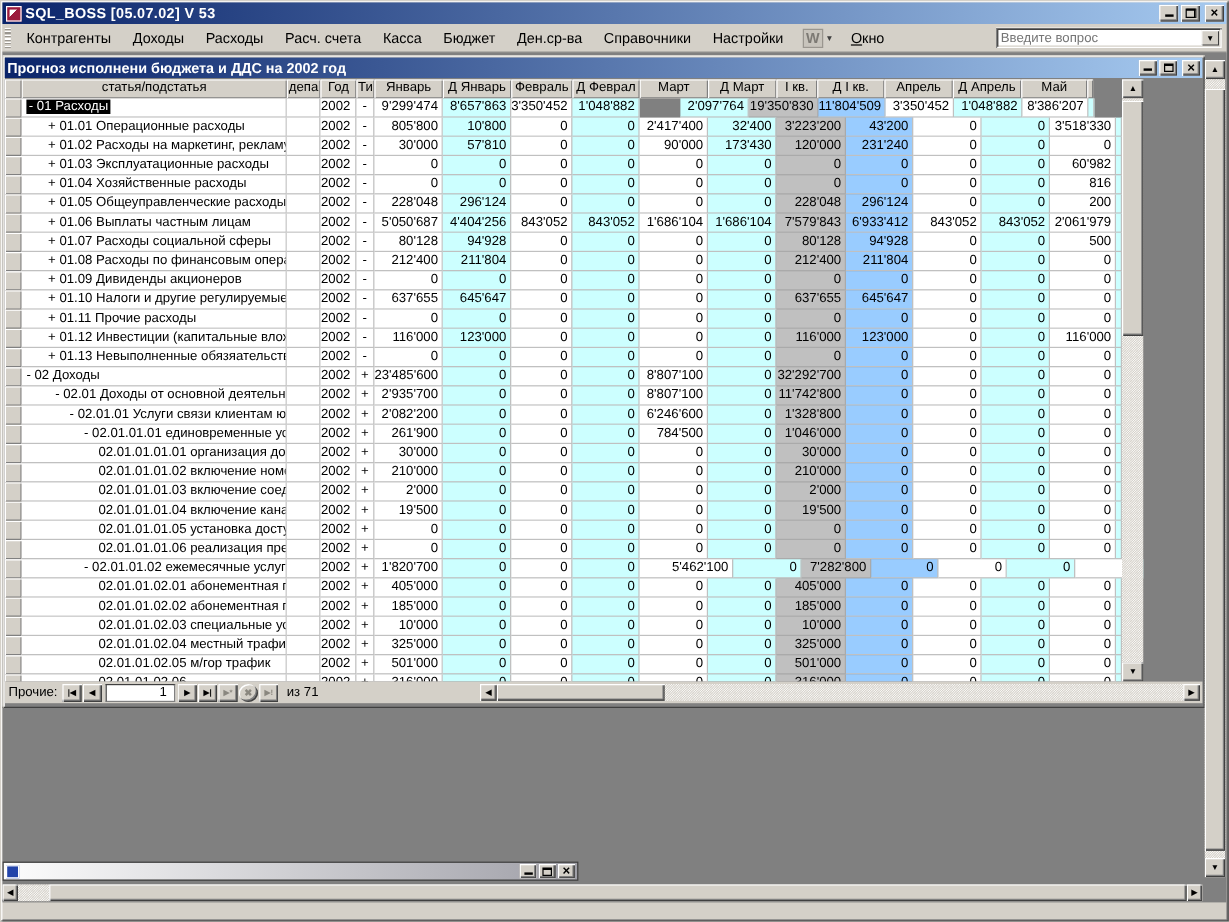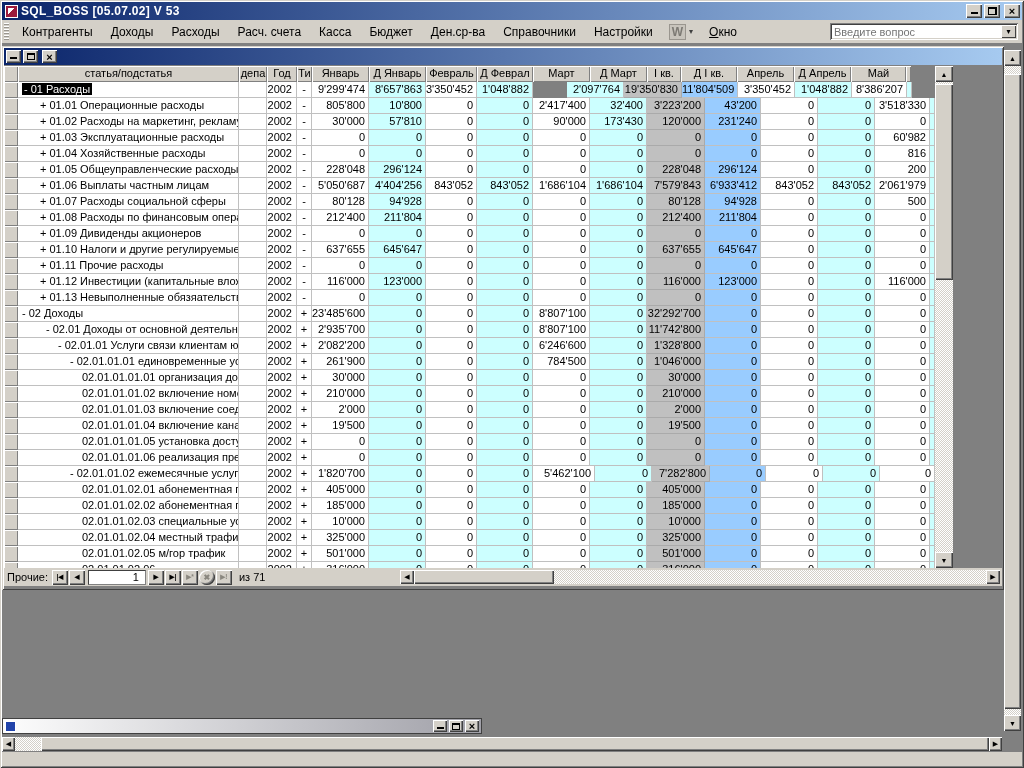--- a/index.html
+++ b/index.html
@@ -161,20 +161,21 @@
     <div class="ask-box">
       <input placeholder="Введите вопрос" style="">
       <div class="ask-dd">▾</div>
     </div>
   </div>
 
   <div class="mdi">
 
     <div class="child">
       <div class="ctitle">
+        <div class="ct-text">Прогноз исполнени бюджета и ДДС на 2002 год</div>
         <div class="tb-btns">
           <div class="tbtn">
               <span class="glyph-min"></span>
             </div>
           <div class="tbtn">
               <span class="glyph-max"></span>
             </div>
           <div class="tbtn" style="margin-left:2px">
               <span class="glyph-x">×</span>
             </div>
@@ -661,21 +662,21 @@
             <div class="gr-row">
               <div class="cell rowsel" style="width: 14px;"></div>
               <div class="cell c-label" style="width: 221px; padding-left: 52px;">- 02.01.01.02 ежемесячные услуги:</div>
               <div class="cell " style="width: 28px;"></div>
               <div class="cell c-year" style="width: 30px;">2002</div>
               <div class="cell c-type" style="width: 15px;">+</div>
               <div class="cell num" style="width: 57px;">1'820'700</div>
               <div class="cell num cyan" style="width: 57px;">0</div>
               <div class="cell num" style="width: 51px;">0</div>
               <div class="cell num cyan" style="width: 56px;">0</div>
-              <div class="cell num" style="width: 62px;">5'462'100</div>
+              <div class="cell num" style="width: 78px;">5'462'100</div>
               <div class="cell num cyan" style="width: 57px;">0</div>
               <div class="cell num grayc" style="width: 58px;">7'282'800</div>
               <div class="cell num bluec" style="width: 56px;">0</div>
               <div class="cell num" style="width: 57px;">0</div>
               <div class="cell num cyan" style="width: 57px;">0</div>
               <div class="cell num" style="width: 55px;">0</div>
               <div class="cell cyan" style="width: 5px;"></div>
             </div>
             <div class="gr-row">
               <div class="cell rowsel" style="width: 14px;"></div>

